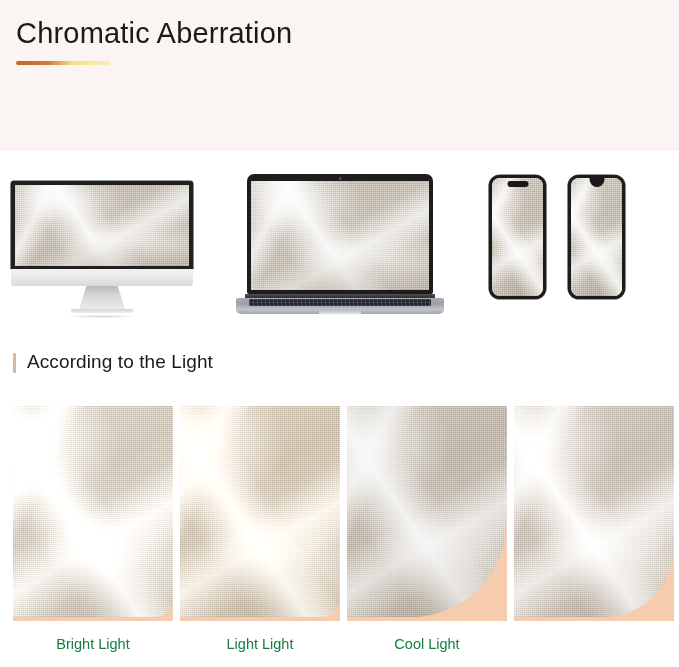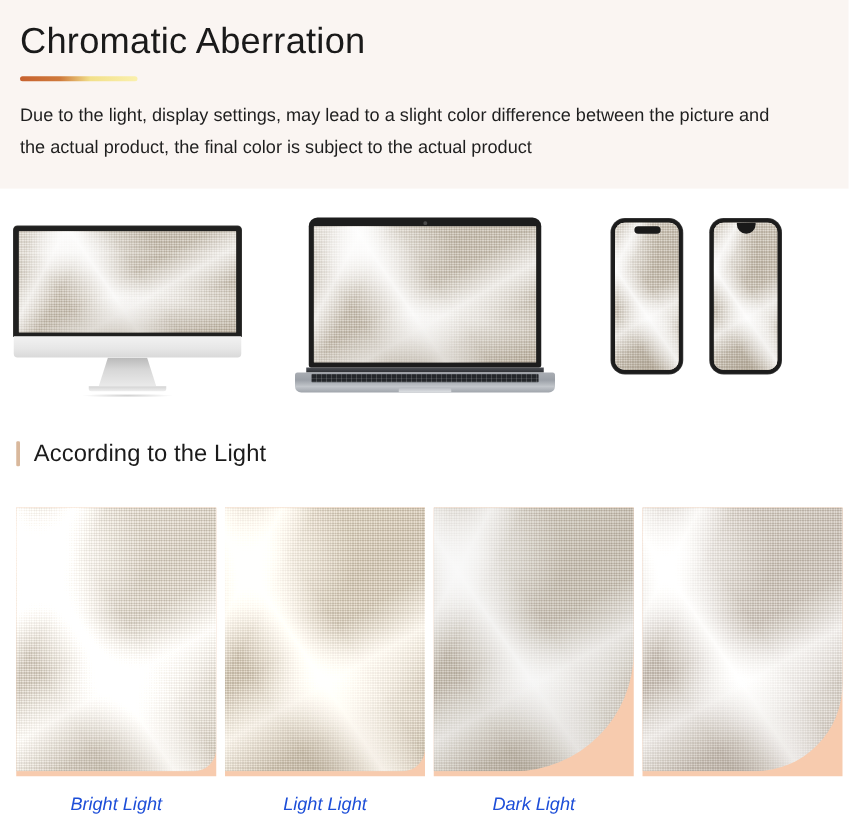--- a/index.html
+++ b/index.html
@@ -264,25 +264,25 @@
     transform: translateX(-50%);
     width: 15px; height: 9px;
     background: #191919;
     border-radius: 0 0 8px 8px;
     z-index: 3;
   }
 
   
   .section-heading {
     position: absolute;
-    left: 0; top: 353px;
+    left: 0; top: 331px;
     width: 679px;
     height: 42px;
     display: flex;
-    align-items: flex-start;
+    align-items: flex-end;
     padding-left: 13px;
   }
   .heading-bar {
     width: 3px;
     height: 20px;
     background: #d9b89c;
     border-radius: 1px;
     margin-right: 11px;
   }
   .heading-text {
@@ -318,39 +318,37 @@
   
   .curl-sm .swatch-fabric { border-radius: 0 0 18px 0; }
   .curl-md .swatch-fabric { border-radius: 0 0 70px 0; }
   .curl-lg .swatch-fabric { border-radius: 0 0 96px 0; }
 
   .swatch-caption {
     margin-top: 15px;
     text-align: center;
     font-size: 14.5px;
     font-weight: 400;
-    color: #1d4ed8;
-    font-style: italic;
+    color: #15803d;
   }
 
   
   .tone-bright .fabric { filter: brightness(1.07) saturate(0.88); }
   .tone-warm   .fabric { filter: brightness(1.03) saturate(1.06) sepia(0.07); }
   .tone-dark   .fabric { filter: brightness(0.98) saturate(0.96); }
   .tone-cool   .fabric { filter: brightness(1.02) saturate(0.82) hue-rotate(-6deg); }
 </style>
 </head>
 <body>
 
 <div class="page">
 
   <div class="header-band">
     <div class="page-title">Chromatic Aberration</div>
     <div class="title-rule"></div>
-    <div class="header-sub">Due to the light, display settings, may lead to a slight color difference between the picture and the actual product, the final color is subject to the actual product</div>
   </div>
 
   <div class="device-row">
 
     <div class="monitor">
       <div class="monitor-bezel">
         <div class="monitor-screen">
           <div class="fabric"></div>
         </div>
       </div>
@@ -414,21 +412,21 @@
       </div>
       <div class="swatch-caption">Light Light</div>
     </div>
 
     <div class="swatch-cell curl-lg tone-dark">
       <div class="swatch-img">
         <div class="swatch-fabric">
           <div class="fabric"></div>
         </div>
       </div>
-      <div class="swatch-caption">Dark Light</div>
+      <div class="swatch-caption">Cool Light</div>
     </div>
 
     <div class="swatch-cell curl-md tone-cool">
       <div class="swatch-img">
         <div class="swatch-fabric">
           <div class="fabric"></div>
         </div>
       </div>
     </div>
 

